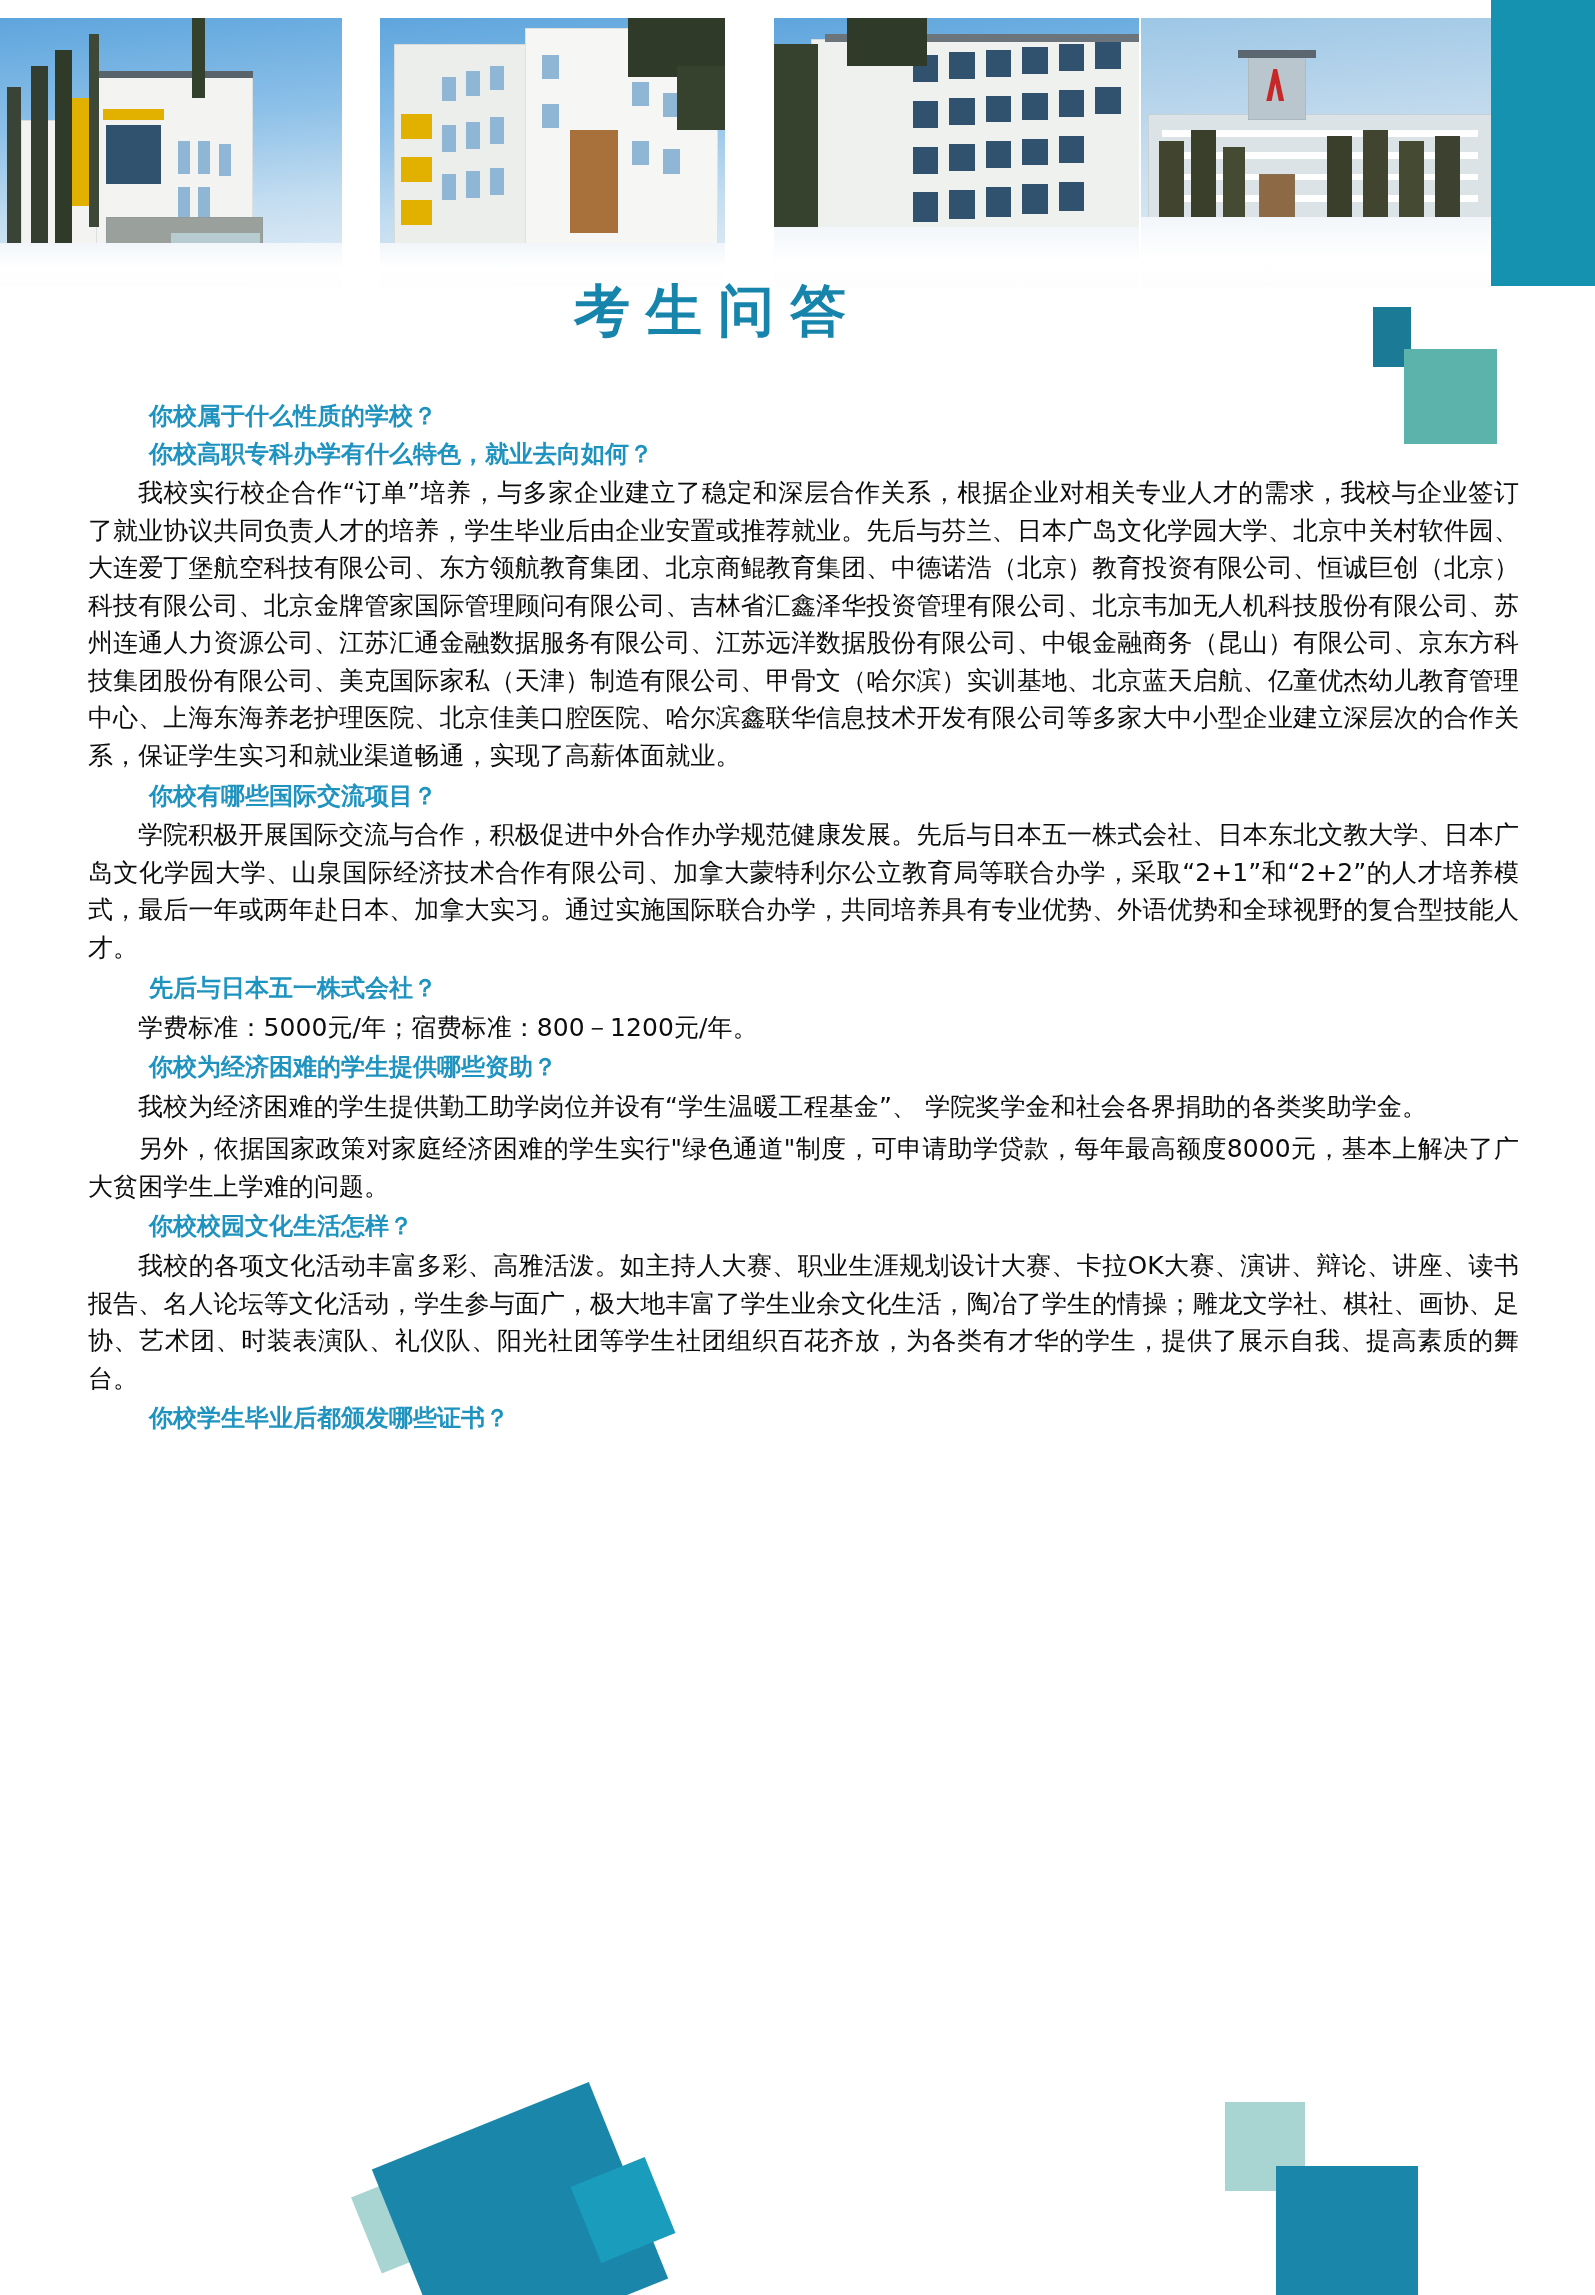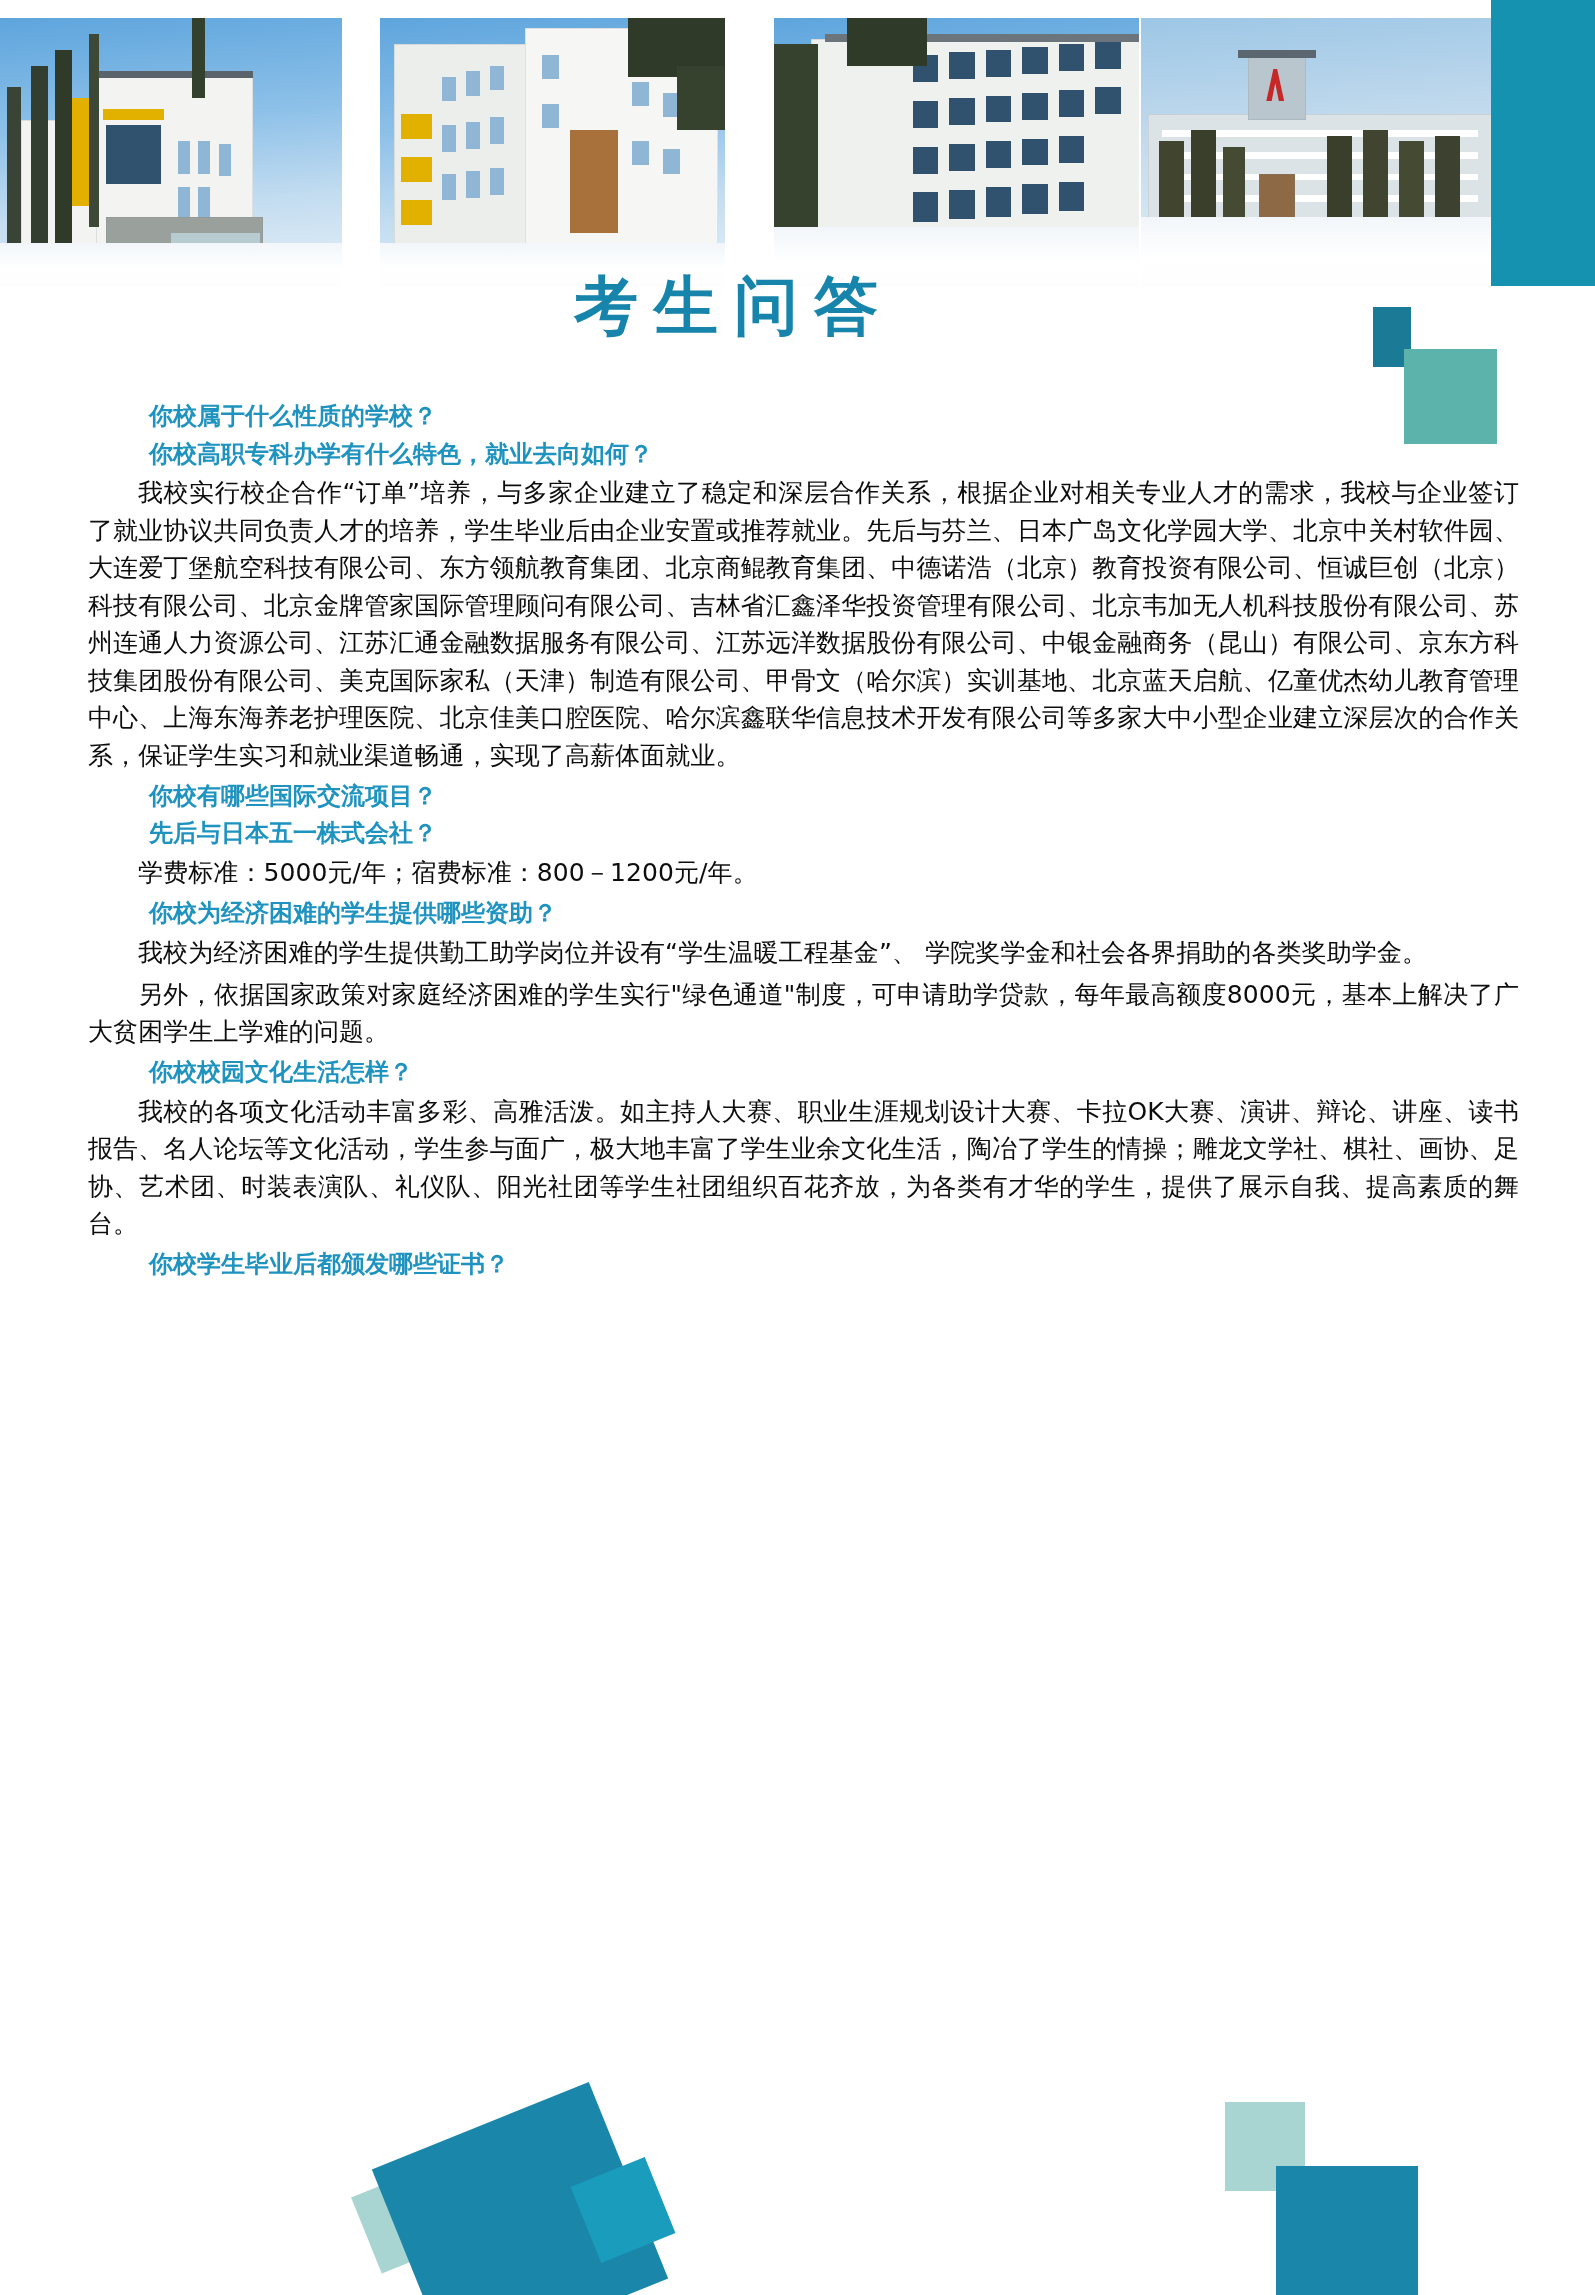--- a/index.html
+++ b/index.html
@@ -96,22 +96,22 @@
     position: absolute;
     left: 1404px; top: 349px;
     width: 93px; height: 95px;
     background: #5cb3ab;
   }
 
   
   #page-title {
     position: absolute;
     left: 574px;
-    top: 274px;
-    font-size: 64px;
+    top: 283px;
+    font-size: 56px;
     line-height: 1.0;
     font-weight: 700;
     color: #1784ab;
     letter-spacing: 16px;
     white-space: nowrap;
     font-family: "DejaVu Sans", "Liberation Sans", sans-serif;
   }
 
   
   #content {
@@ -313,20 +313,21 @@
     <div class="question">你校属于什么性质的学校？</div>
   </div>
 
   <div class="qa-block">
     <div class="question">你校高职专科办学有什么特色，就业去向如何？</div>
     <p class="answer">我校实行校企合作“订单”培养，与多家企业建立了稳定和深层合作关系，根据企业对相关专业人才的需求，我校与企业签订了就业协议共同负责人才的培养，学生毕业后由企业安置或推荐就业。先后与芬兰、日本广岛文化学园大学、北京中关村软件园、大连爱丁堡航空科技有限公司、东方领航教育集团、北京商鲲教育集团、中德诺浩（北京）教育投资有限公司、恒诚巨创（北京）科技有限公司、北京金牌管家国际管理顾问有限公司、吉林省汇鑫泽华投资管理有限公司、北京韦加无人机科技股份有限公司、苏州连通人力资源公司、江苏汇通金融数据服务有限公司、江苏远洋数据股份有限公司、中银金融商务（昆山）有限公司、京东方科技集团股份有限公司、美克国际家私（天津）制造有限公司、甲骨文（哈尔滨）实训基地、北京蓝天启航、亿童优杰幼儿教育管理中心、上海东海养老护理医院、北京佳美口腔医院、哈尔滨鑫联华信息技术开发有限公司等多家大中小型企业建立深层次的合作关系，保证学生实习和就业渠道畅通，实现了高薪体面就业。</p>
   </div>
 
   <div class="qa-block">
     <div class="question">你校有哪些国际交流项目？</div>
+    <p class="answer">学院积极开展国际交流与合作，积极促进中外合作办学规范健康发展。先后与日本五一株式会社、日本东北文教大学、日本广岛文化学园大学、山泉国际经济技术合作有限公司、加拿大蒙特利尔公立教育局等联合办学，采取“2+1”和“2+2”的人才培养模式，最后一年或两年赴日本、加拿大实习。通过实施国际联合办学，共同培养具有专业优势、外语优势和全球视野的复合型技能人才。</p>
   </div>
 
   <div class="qa-block">
     <div class="question">先后与日本五一株式会社？</div>
     <p class="answer">学费标准：5000元/年；宿费标准：800－1200元/年。</p>
   </div>
 
   <div class="qa-block">
     <div class="question">你校为经济困难的学生提供哪些资助？</div>
     <p class="answer">我校为经济困难的学生提供勤工助学岗位并设有“学生温暖工程基金”、 学院奖学金和社会各界捐助的各类奖助学金。</p>

